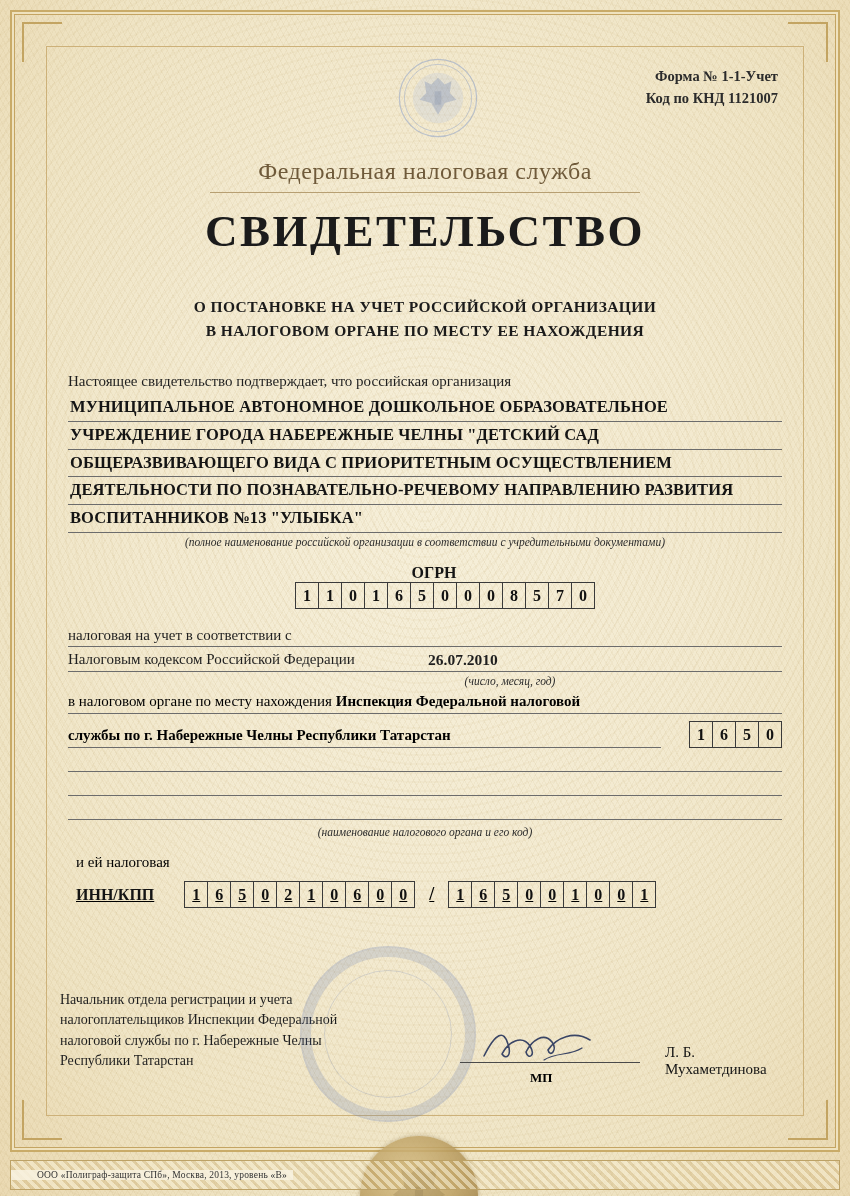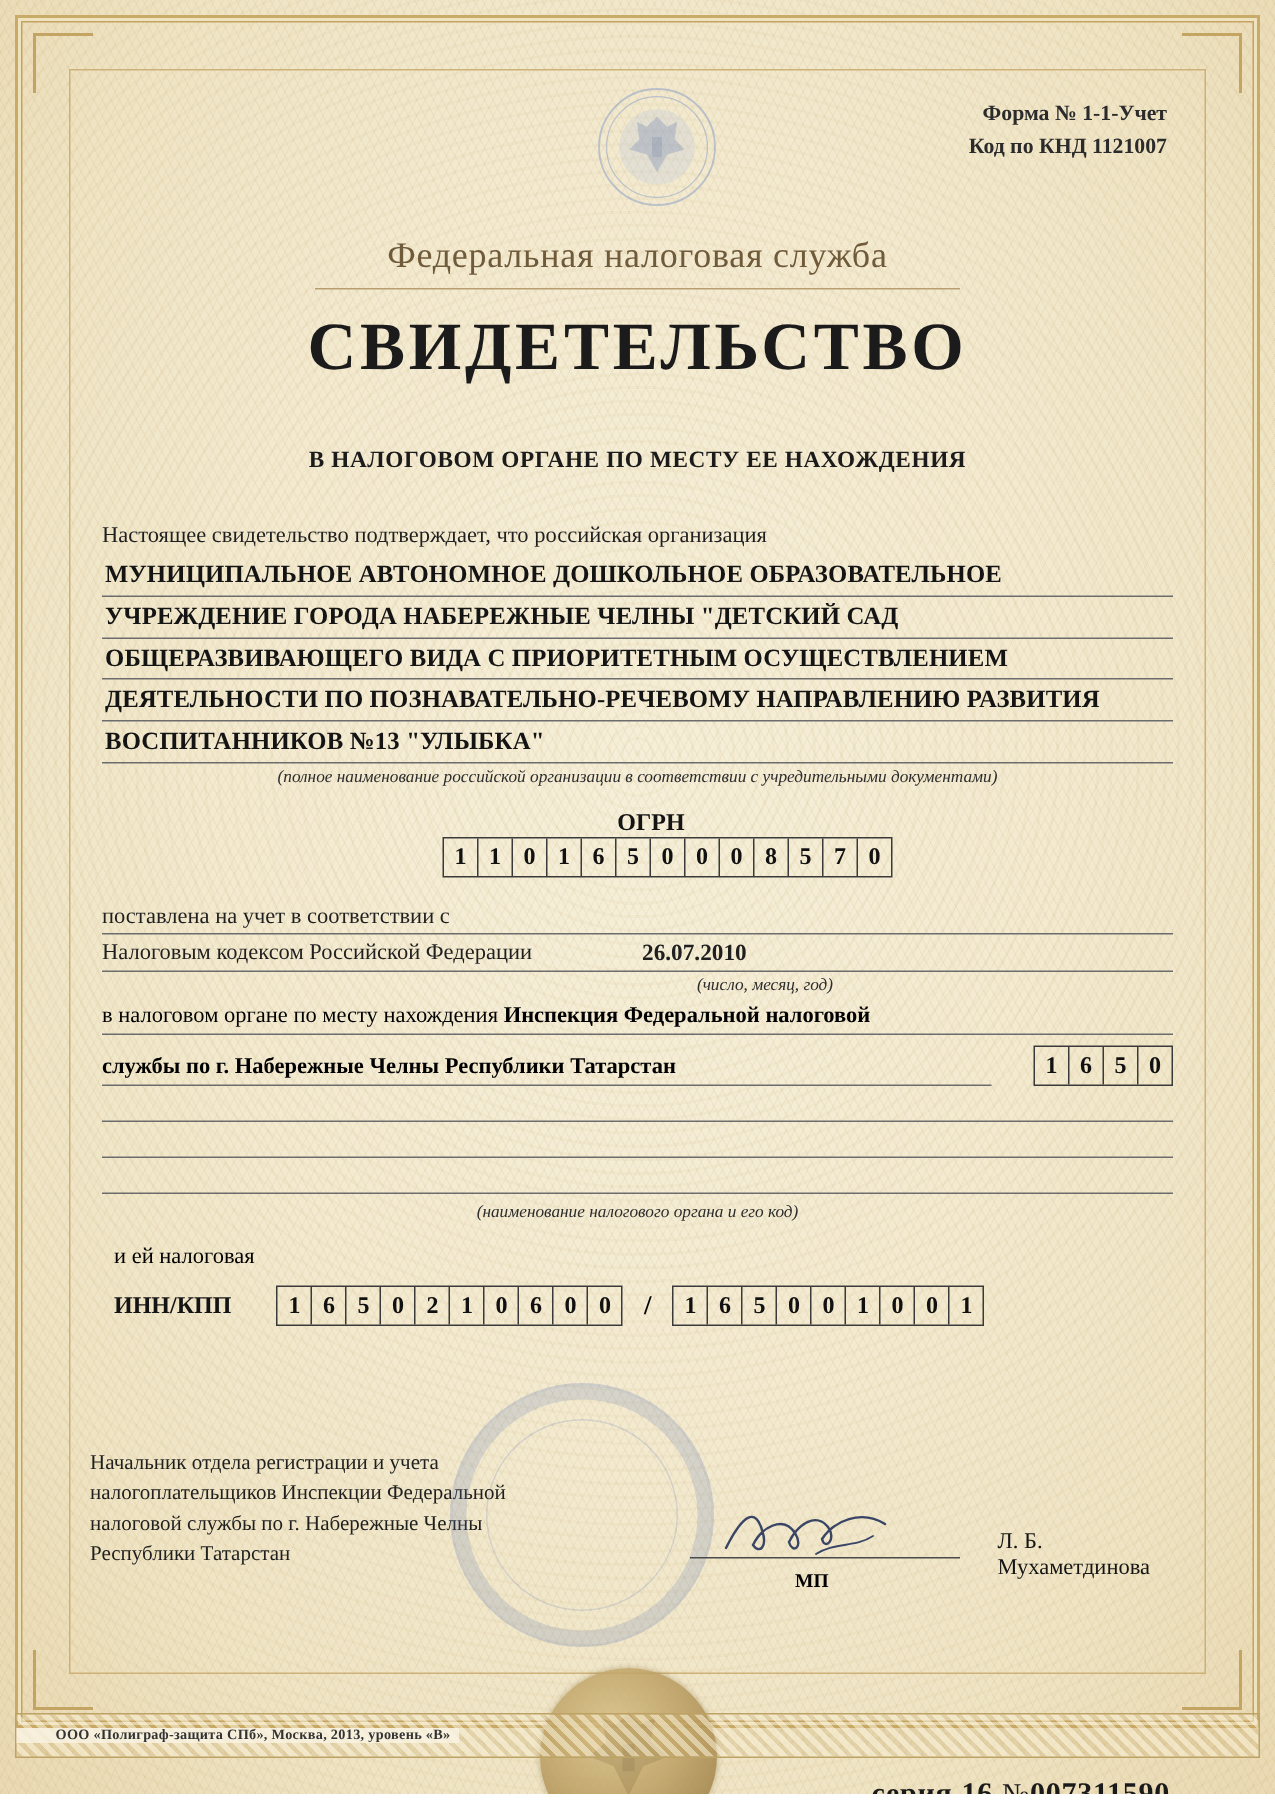--- a/index.html
+++ b/index.html
@@ -248,20 +248,21 @@
   .assigned {
     font-size: 15px;
     margin-top: 16px;
     padding-left: 8px;
   }
   .inn-row {
     display: flex;
     align-items: center;
     margin-top: 10px;
     padding-left: 8px;
+    text-decoration: underline;
   }
   .inn-label {
     font-size: 16px;
     font-weight: bold;
     margin-right: 30px;
     color: #141414;
   }
   .slash {
     font-size: 18px;
     margin: 0 14px;
@@ -361,27 +362,26 @@
   }
   .series .ser-label { font-weight: bold; font-size: 20px; }
   .series .ser-num { font-weight: bold; font-size: 20px; }
   .series .num-sign { font-size: 19px; }
 
   
   .footer-strip {
     position: absolute;
     left: 10px;
     right: 10px;
-    bottom: 24px;
+    bottom: 6px;
     height: 28px;
     border: 1px solid #bda266;
     background: repeating-linear-gradient(45deg, rgba(193,160,92,.25) 0 3px, rgba(245,235,205,.6) 3px 7px);
     display: flex;
     align-items: center;
-    font-weight: bold;
   }
   .footer-text {
     font-size: 9.5px;
     color: #333;
     padding-left: 26px;
     letter-spacing: .2px;
     background: rgba(248,242,224,.85);
     padding-right: 6px;
   }
   .corner {
@@ -422,20 +422,21 @@
         <div>Форма № 1-1-Учет</div>
         <div>Код по КНД 1121007</div>
       </div>
     </div>
 
     <div class="fns-title">Федеральная налоговая служба</div>
     <div class="fns-rule"></div>
     <div class="main-title">СВИДЕТЕЛЬСТВО</div>
 
     <div class="subtitle">
+      <div>О ПОСТАНОВКЕ НА УЧЕТ РОССИЙСКОЙ ОРГАНИЗАЦИИ</div>
       <div>В НАЛОГОВОМ ОРГАНЕ  ПО МЕСТУ ЕЕ НАХОЖДЕНИЯ</div>
     </div>
 
     <div class="body-block">
       <div class="lead">Настоящее свидетельство подтверждает, что российская организация</div>
 
       <div class="org-line">МУНИЦИПАЛЬНОЕ АВТОНОМНОЕ ДОШКОЛЬНОЕ ОБРАЗОВАТЕЛЬНОЕ</div>
       <div class="org-line">УЧРЕЖДЕНИЕ ГОРОДА НАБЕРЕЖНЫЕ ЧЕЛНЫ "ДЕТСКИЙ САД</div>
       <div class="org-line">ОБЩЕРАЗВИВАЮЩЕГО ВИДА С ПРИОРИТЕТНЫМ ОСУЩЕСТВЛЕНИЕМ</div>
       <div class="org-line">ДЕЯТЕЛЬНОСТИ ПО ПОЗНАВАТЕЛЬНО-РЕЧЕВОМУ НАПРАВЛЕНИЮ РАЗВИТИЯ</div>
@@ -455,21 +456,21 @@
           <span class="cell">0</span>
           <span class="cell">0</span>
           <span class="cell">8</span>
           <span class="cell">5</span>
           <span class="cell">7</span>
           <span class="cell">0</span>
         </span>
       </div>
 
       <div class="reg-block">
-        <div class="reg-line1">поставлена на учет в соответствии с</div>
+        <div class="reg-line1">налоговая на учет в соответствии с</div>
         <div class="reg-line2">
           <span>Налоговым кодексом Российской Федерации</span>
           <span class="date-val">26.07.2010</span>
         </div>
         <div class="date-caption">(число, месяц, год)</div>
 
         <div class="nalog-row">
           <div class="nalog-text">
             <span>в налоговом органе по месту нахождения</span>
             <b>Инспекция Федеральной налоговой</b>

